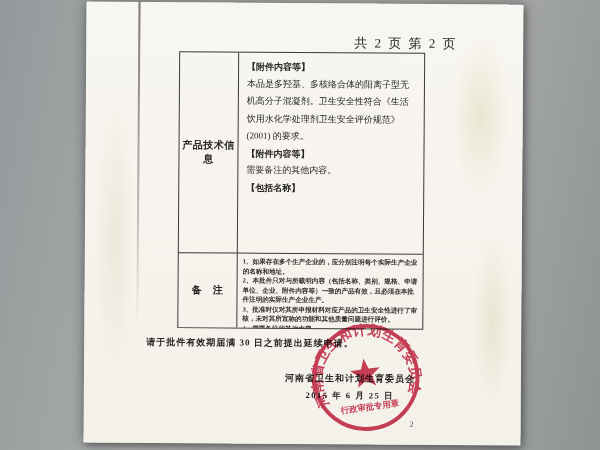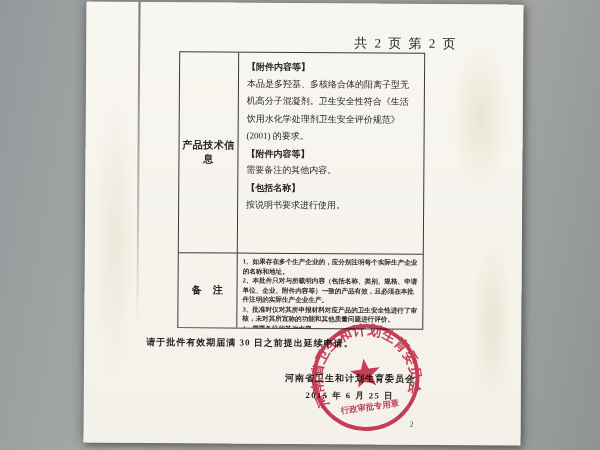--- a/index.html
+++ b/index.html
@@ -93,21 +93,20 @@
           <div class="sec-body">本品是多羟基、多核络合体的阳离子型无机高分子混凝剂。卫生安全性符合《生活饮用水化学处理剂卫生安全评价规范》(2001) 的要求。</div>
         </div>
         <div class="sec">
         </div>
         <div class="sec">
           <div class="sec-heading">【附件内容等】</div>
           <div class="sec-body">需要备注的其他内容。</div>
         </div>
         <div class="sec">
           <div class="sec-heading">【包括名称】</div>
-          <div class="sec-body">按说明书要求进行使用。</div>
         </div>
       </div>
 
       <div class="cell label-cell">备　注</div>
 
       <div class="cell remarks-cell">1、如果存在多个生产企业的，应分别注明每个实际生产企业的名称和地址。
 2、本批件只对与所载明内容（包括名称、类别、规格、申请单位、企业、附件内容等）一致的产品有效，且必须在本批件注明的实际生产企业生产。
 3、批准时仅对其所申报材料对应产品的卫生安全性进行了审核，未对其所宣称的功能和其他质量问题进行评价。
 4、需要备注的其他内容。</div>
     </div>

